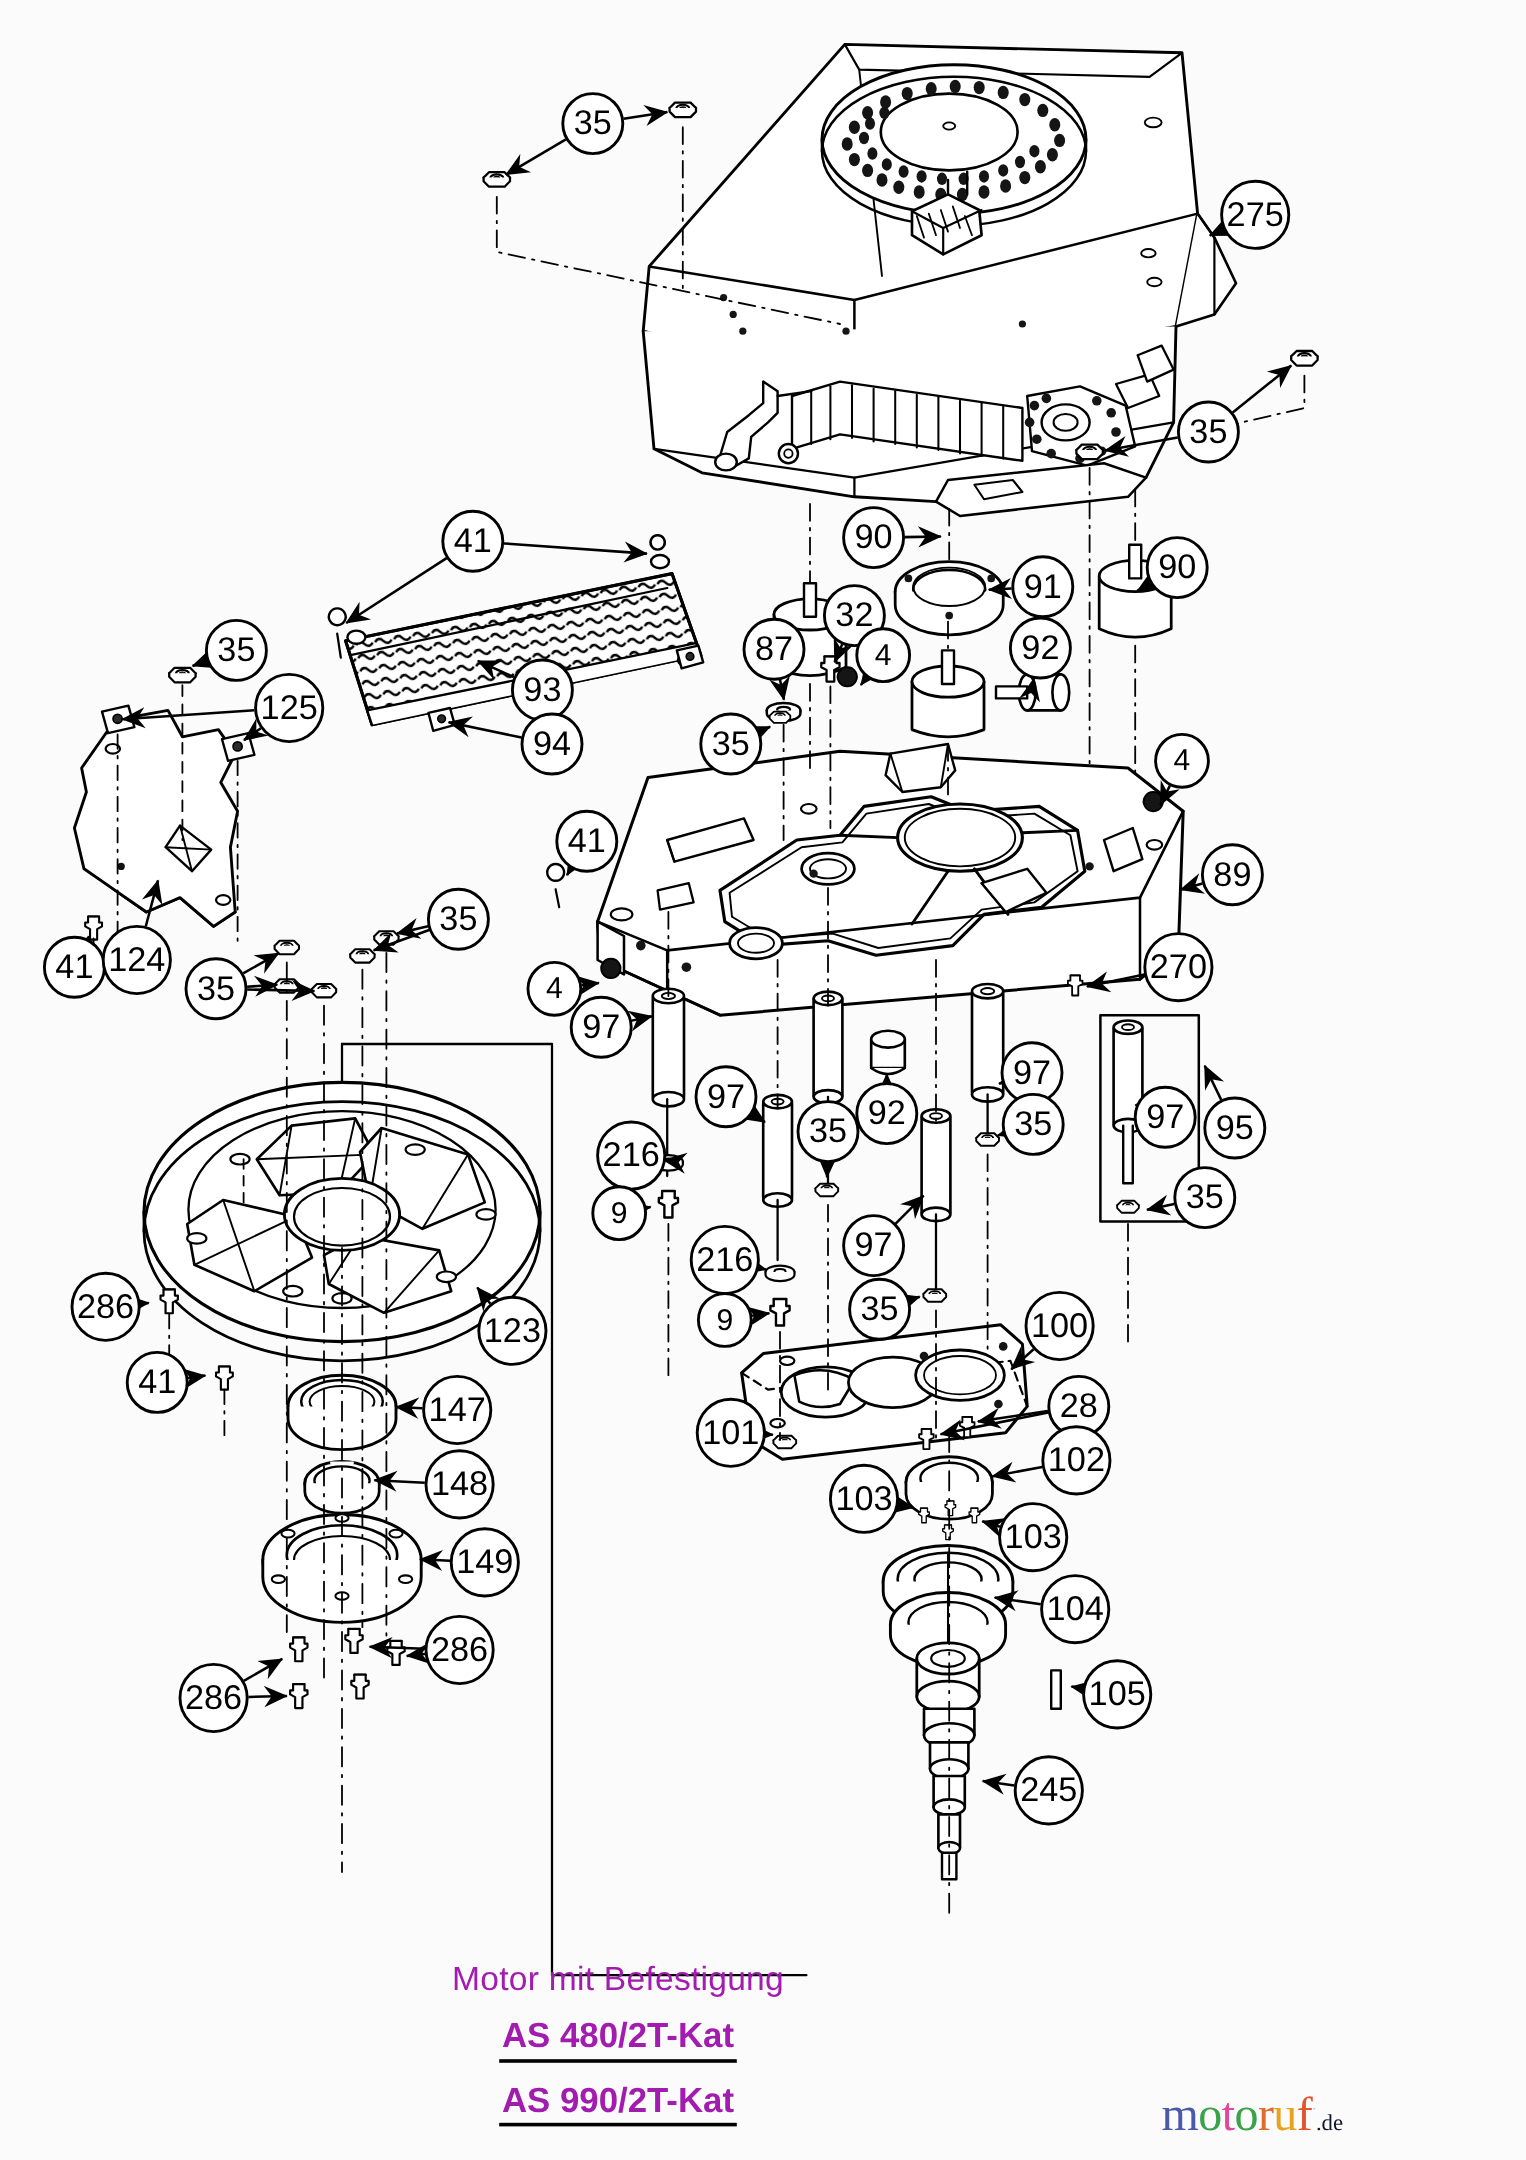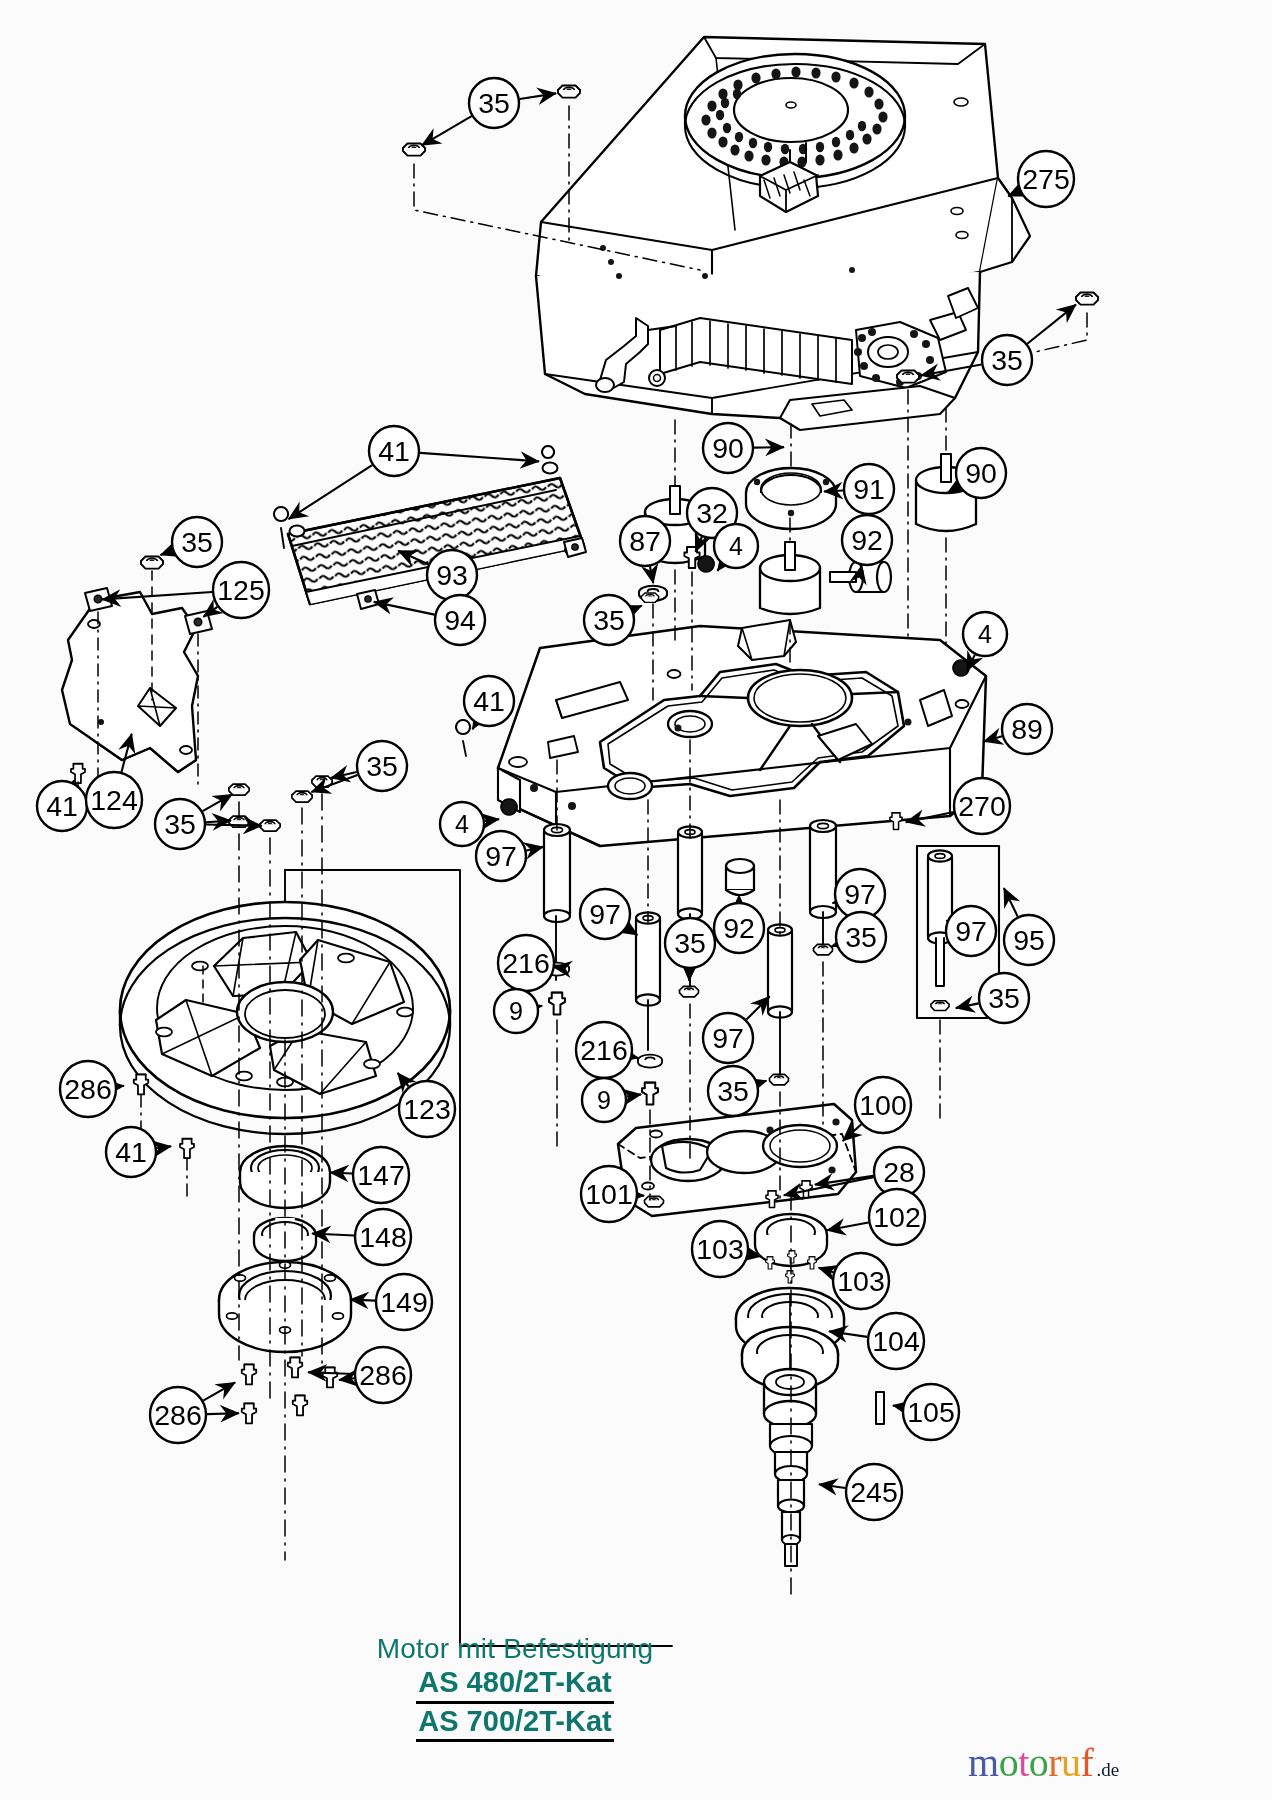--- a/index.html
+++ b/index.html
@@ -8,24 +8,24 @@
     font-family:"Liberation Sans", sans-serif;
     width:1272px;height:1800px;overflow:hidden;position:relative;
     background:#fbfbfb;
   }
   #sheet{position:absolute;left:0;top:0;width:1272px;height:1800px;}
   svg.layer{position:absolute;left:0;top:0;width:1272px;height:1800px;}
 
   
   #titleblock{
     position:absolute;left:300px;top:1632px;width:430px;text-align:center;
-    color:#0f766e;
+    color:#a21caf;
   }
   #titleblock .t1{font-size:28px;font-weight:normal;letter-spacing:.2px;line-height:1.18;}
-  #titleblock .t2{font-size:29px;font-weight:bold;line-height:1.16;margin-top:1px;}
+  #titleblock .t2{font-size:29px;font-weight:bold;line-height:1.16;margin-top:16px;}
   #titleblock .t2 span{
     display:inline-block;border-bottom:3px solid #000;padding:0 2px 1px 2px;
   }
 
   
   #watermark{
     position:absolute;left:968px;top:1736px;width:270px;height:48px;
     font-family:"Liberation Serif", serif;font-size:40px;line-height:44px;
     letter-spacing:-0.5px;white-space:nowrap;
   }
@@ -879,21 +879,21 @@
         </g>
       </g>
   </svg>
 
   <div id="titleblock">
     <div class="t1">Motor mit Befestigung</div>
     <div class="t2">
       <span>AS 480/2T-Kat</span>
     </div>
     <div class="t2">
-      <span>AS 700/2T-Kat</span>
+      <span>AS 990/2T-Kat</span>
     </div>
   </div>
 
   <div id="watermark">
     <span id="wm-letters"><span style="color: rgb(74, 90, 168);">m</span><span style="color: rgb(58, 163, 74);">o</span><span style="color: rgb(224, 72, 155);">t</span><span style="color: rgb(58, 163, 74);">o</span><span style="color: rgb(224, 108, 42);">r</span><span style="color: rgb(232, 162, 29);">u</span><span style="color: rgb(224, 86, 42);">f</span><span class="tm">·</span></span><span class="d">.de</span>
   </div>
 
 </div>
 
 </body></html>

